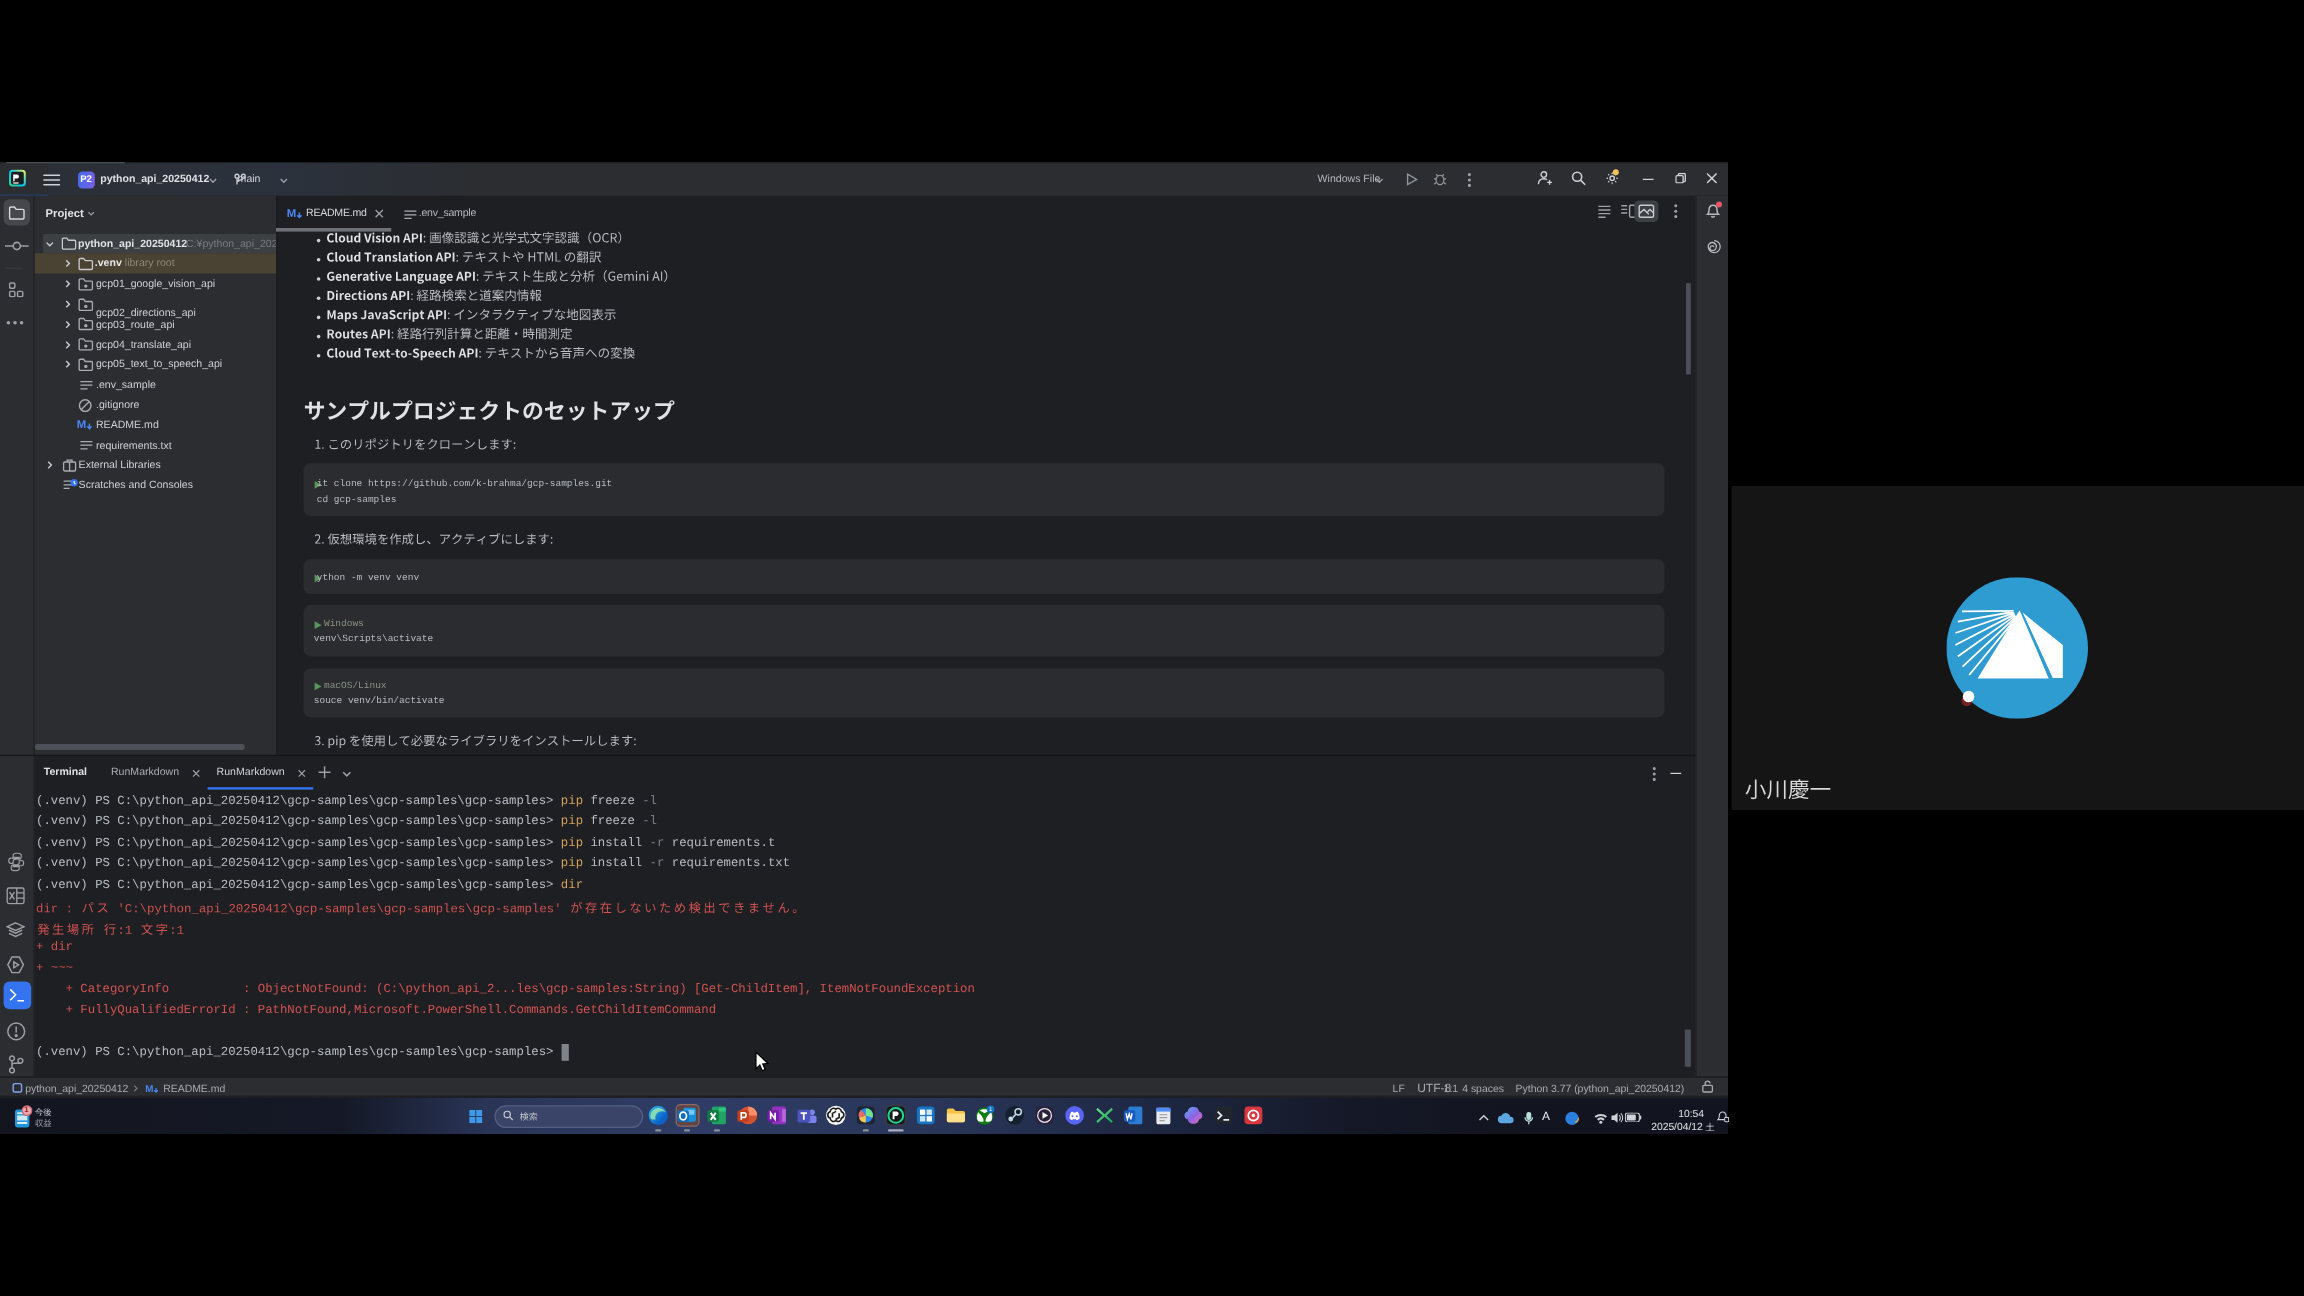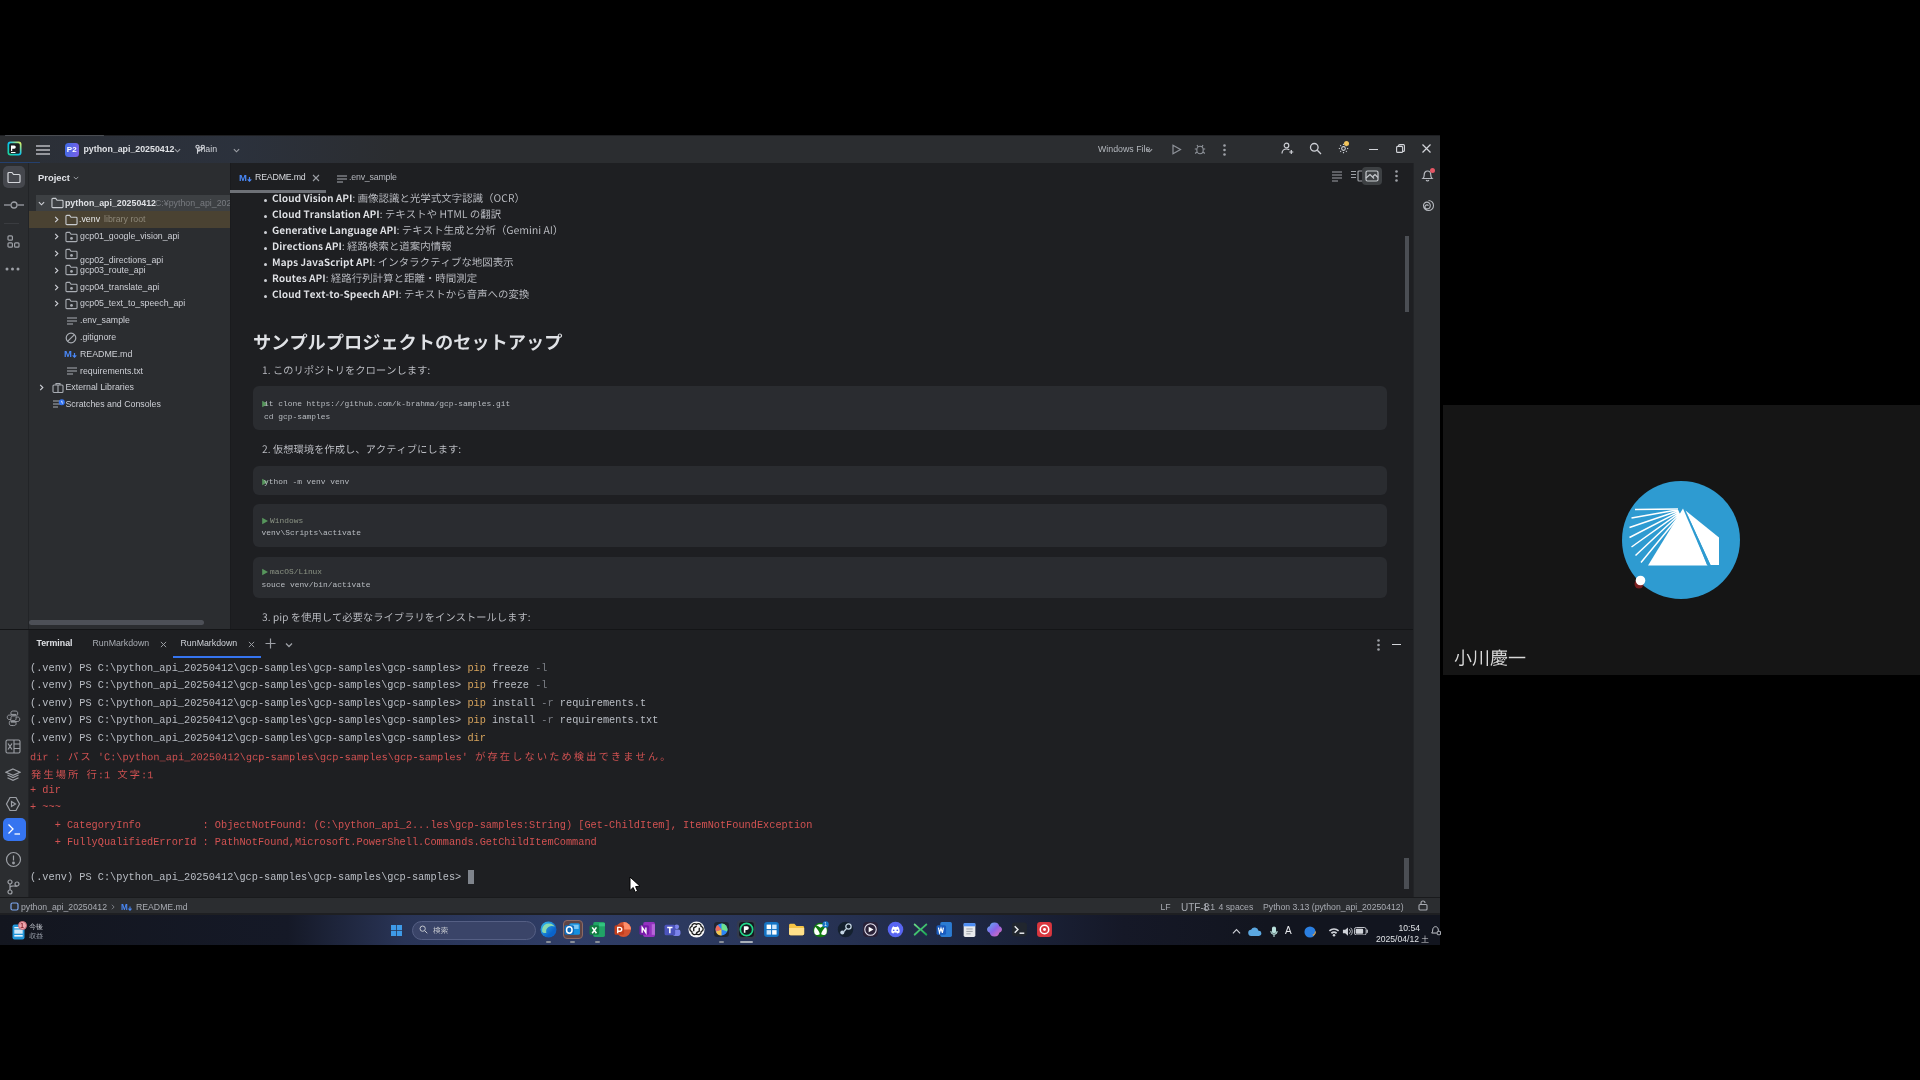--- a/index.html
+++ b/index.html
@@ -160,21 +160,21 @@
     <path d="M1 2.5 a1 1 0 0 1 1-1 H5 l1.5 2 H12 a1 1 0 0 1 1 1 V10.5 a1 1 0 0 1-1 1 H2 a1 1 0 0 1-1-1 Z"></path>
   </svg>
 <div class="a tx" style="left:65px;top:197.5px;font-size:8.8px;font-weight:600;color:#dfe1e5">python_api_20250412</div>
 <div class="a tx" style="left:155px;top:197.5px;font-size:8.8px;color:#787b80;width:75px;overflow:hidden">C:¥python_api_202</div>
 <svg class="a" style="left:53px;top:216.4px" width="7" height="7" viewBox="0 0 8 8">
     <path d="M2.5 1 L5.5 4 L2.5 7" stroke="#ced0d6" stroke-width="1.3" fill="none"></path>
   </svg>
 <svg class="a" style="left:65px;top:213.9px" width="13" height="12" viewBox="0 0 14 13" fill="none" stroke="#c8cbd0" stroke-width="1.2">
     <path d="M1 2.5 a1 1 0 0 1 1-1 H5 l1.5 2 H12 a1 1 0 0 1 1 1 V10.5 a1 1 0 0 1-1 1 H2 a1 1 0 0 1-1-1 Z"></path>
   </svg>
-<div class="a tx" style="left:79px;top:214.3px;font-size:8.8px;font-weight:400;color:#e8e9ea">.venv</div>
+<div class="a tx" style="left:79px;top:214.3px;font-size:8.8px;font-weight:700;color:#e8e9ea">.venv</div>
 <div class="a tx" style="left:104px;top:214.3px;font-size:8.8px;color:#8d8778">library root</div>
 <svg class="a" style="left:53px;top:233.2px" width="7" height="7" viewBox="0 0 8 8">
     <path d="M2.5 1 L5.5 4 L2.5 7" stroke="#ced0d6" stroke-width="1.3" fill="none"></path>
   </svg>
 <svg class="a" style="left:65px;top:230.7px" width="13" height="12" viewBox="0 0 14 13" fill="none" stroke="#a9adb3" stroke-width="1.2">
     <path d="M1 2.5 a1 1 0 0 1 1-1 H5 l1.5 2 H12 a1 1 0 0 1 1 1 V10.5 a1 1 0 0 1-1 1 H2 a1 1 0 0 1-1-1 Z"></path>
     <circle cx="7" cy="8" r="1.5" fill="#a9adb3" stroke="none"></circle>
   </svg>
 <div class="a tx" style="left:80px;top:231.1px;font-size:8.8px;color:#ced0d6">gcp01_google_vision_api</div>
 <svg class="a" style="left:53px;top:250.0px" width="7" height="7" viewBox="0 0 8 8">
@@ -411,21 +411,21 @@
   </svg>
 <svg class="a" style="left:121px;top:902px" width="12" height="10" viewBox="0 0 14 11">
     <text x="0" y="9" font-family="Liberation Sans" font-size="9.5" font-weight="bold" fill="#4a88f7">M</text>
     <path d="M10.5 5 V9 M8.7 7.3 L10.5 9.2 L12.3 7.3" stroke="#4a88f7" stroke-width="1.2" fill="none"></path>
   </svg>
 <div class="a tx" style="left:136px;top:902px;font-size:8.7px;color:#a8abb2">README.md</div>
 <div class="a tx" style="left:1203px;top:902px;font-size:8.7px;color:#a8abb2">1:1</div>
 <div class="a tx" style="left:1160.5px;top:902px;font-size:8.7px;color:#a8abb2">LF</div>
 <div class="a tx" style="left:1181px;top:902px;font-size:10px;color:#a8abb2">UTF-8</div>
 <div class="a tx" style="left:1218.5px;top:902px;font-size:8.7px;color:#a8abb2">4 spaces</div>
-<div class="a tx" style="left:1263px;top:902px;font-size:8.7px;color:#a8abb2">Python 3.13 (python_api_20250412)</div>
+<div class="a tx" style="left:1263px;top:902px;font-size:8.7px;color:#a8abb2">Python 3.77 (python_api_20250412)</div>
 <svg class="a" style="left:1418px;top:900px" width="10" height="11" viewBox="0 0 10 11" fill="none" stroke="#a8abb2" stroke-width="1.1">
     <rect x="1" y="4.5" width="8" height="5.5" rx="1"></rect>
     <path d="M3 4.5 V3 a2 2 0 0 1 4 0"></path>
   </svg>
 <div class="a" style="left:0;top:915px;width:1440px;height:30px;background:linear-gradient(90deg,#13161f 0%,#151927 20%,#293456 28%,#2f3d66 40%,#293558 55%,#1d2640 68%,#151827 78%,#12151f 88%,#12151f 100%)"></div>
 <svg class="a" style="left:12px;top:923.5px" width="13" height="16" viewBox="0 0 13 16">
     <rect x="0.5" y="0.5" width="12" height="15" rx="2" fill="#2196d9"></rect>
     <rect x="2.3" y="5.5" width="8.4" height="4.2" fill="#cfe9fa"></rect>
     <rect x="2.3" y="11" width="8.4" height="1.6" fill="#e8f4fd"></rect>
     <rect x="2.3" y="3" width="5" height="1.4" fill="#e8f4fd"></rect>

